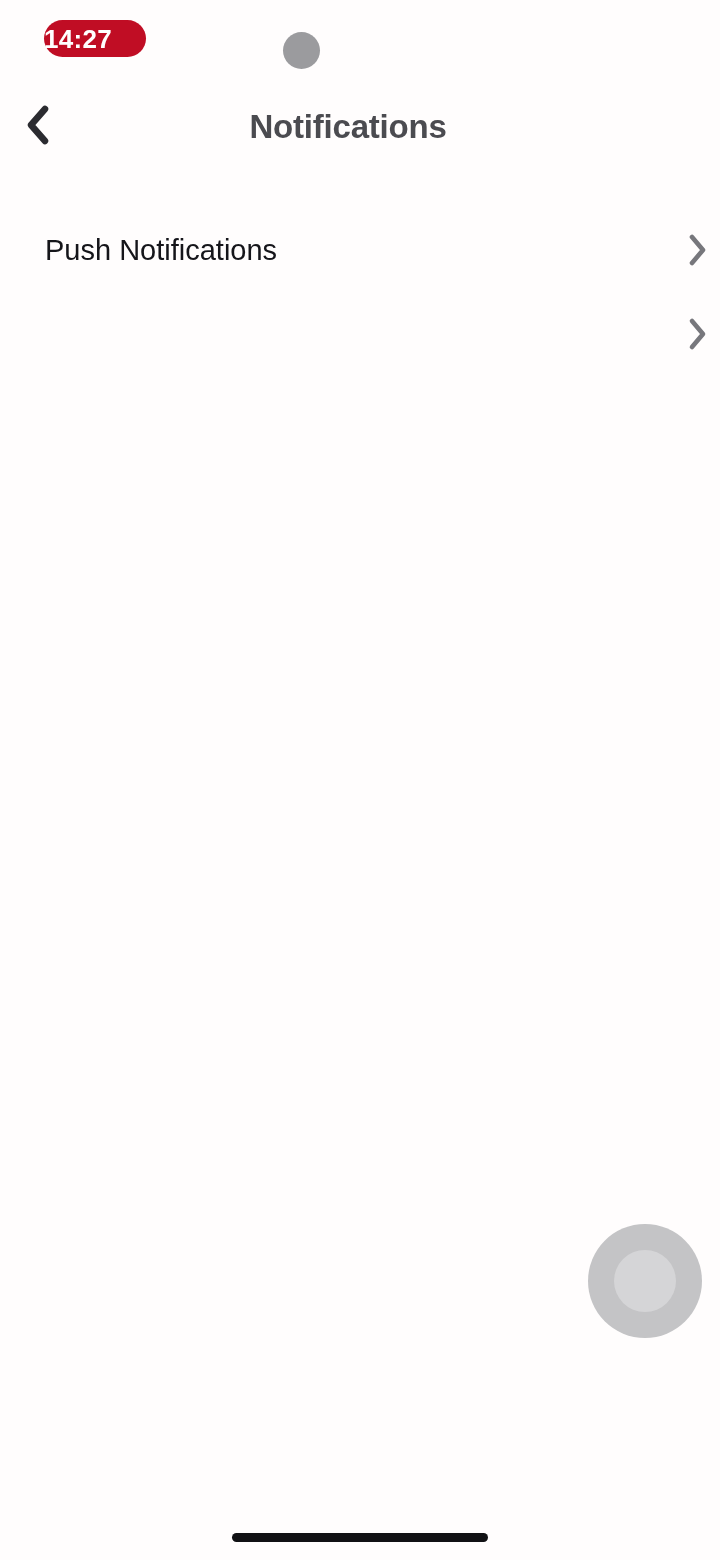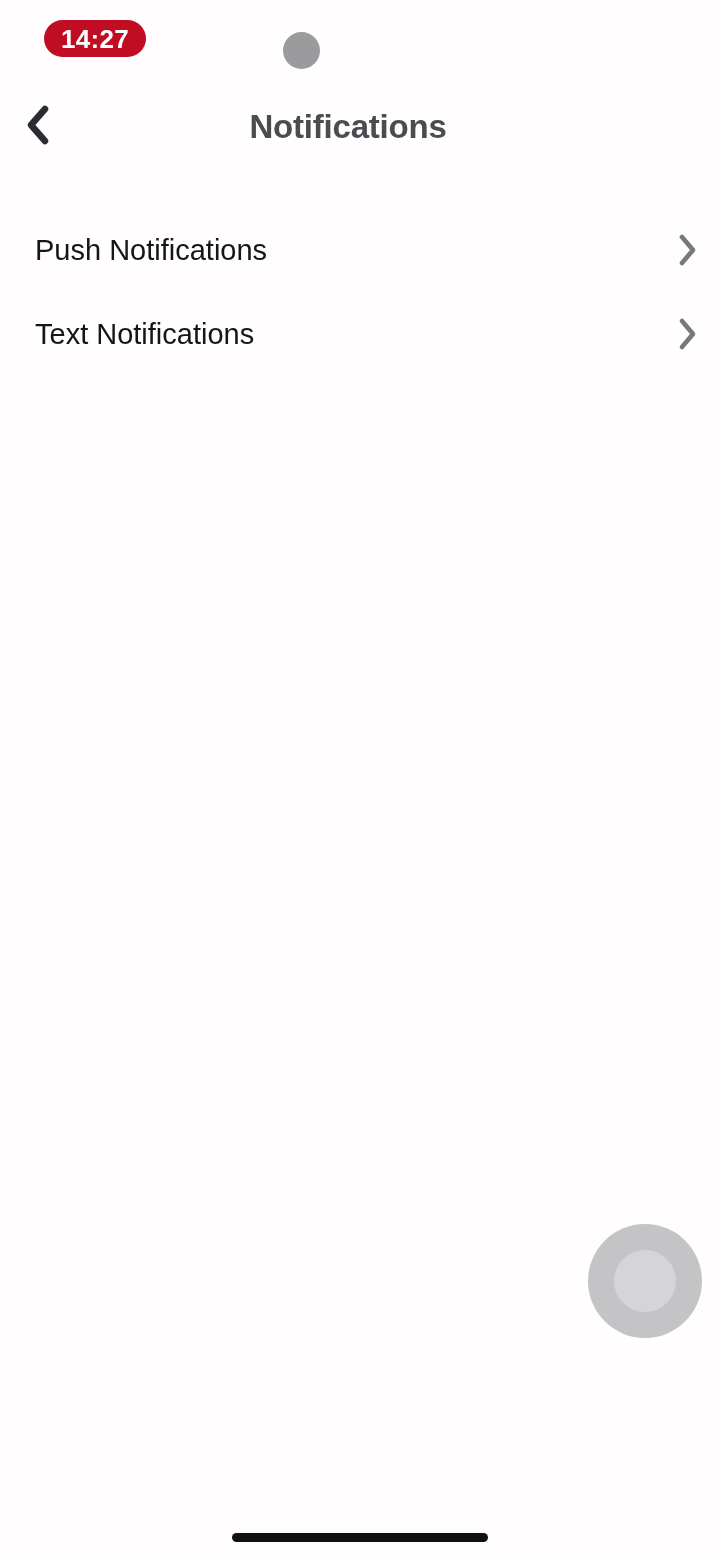--- a/index.html
+++ b/index.html
@@ -29,21 +29,21 @@
   .time-pill {
     position: absolute;
     left: 44px;
     top: 20px;
     width: 102px;
     height: 37px;
     border-radius: 19px;
     background: #c00d24;
     display: flex;
     align-items: center;
-    justify-content: center;
+    justify-content: flex-start;
   }
   .time-pill-label {
     color: #ffffff;
     font-size: 26px;
     font-weight: bold;
     letter-spacing: 0.3px;
     line-height: 1;
   }
 
   .status-right {
@@ -84,21 +84,21 @@
     font-size: 33px;
     font-weight: bold;
     color: #4b4b50;
     letter-spacing: -0.2px;
   }
 
   
   .settings-list {
     position: absolute;
     top: 208px;
-    left: 4px;
+    left: 14px;
     width: 588px;
   }
   .list-row {
     position: relative;
     width: 720px;
     height: 84px;
     cursor: pointer;
   }
   .row-label {
     position: absolute;
@@ -201,21 +201,20 @@
   <div class="list-row">
     <span class="row-label">Push Notifications</span>
     <span class="row-chevron">
       <svg width="22" height="34" viewBox="0 0 22 34" fill="none">
         <path d="M6 4l11 13L6 30" stroke="#77777c" stroke-width="4.6" stroke-linecap="round" stroke-linejoin="round"></path>
       </svg>
     </span>
   </div>
 
   <div class="list-row">
-    <span class="row-label">Text Notifications</span>
     <span class="row-chevron">
       <svg width="22" height="34" viewBox="0 0 22 34" fill="none">
         <path d="M6 4l11 13L6 30" stroke="#77777c" stroke-width="4.6" stroke-linecap="round" stroke-linejoin="round"></path>
       </svg>
     </span>
   </div>
 
 
 </div>
 

